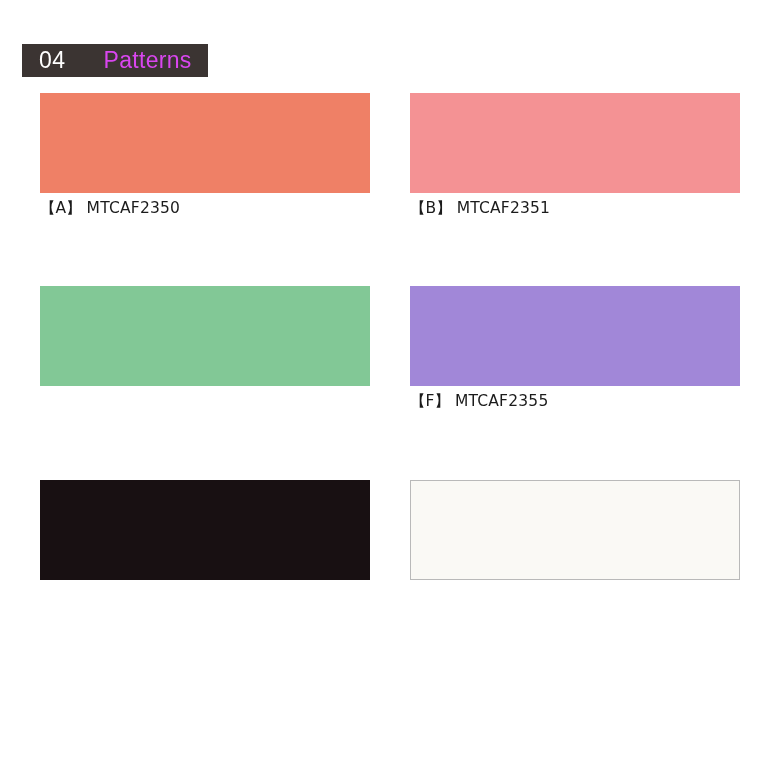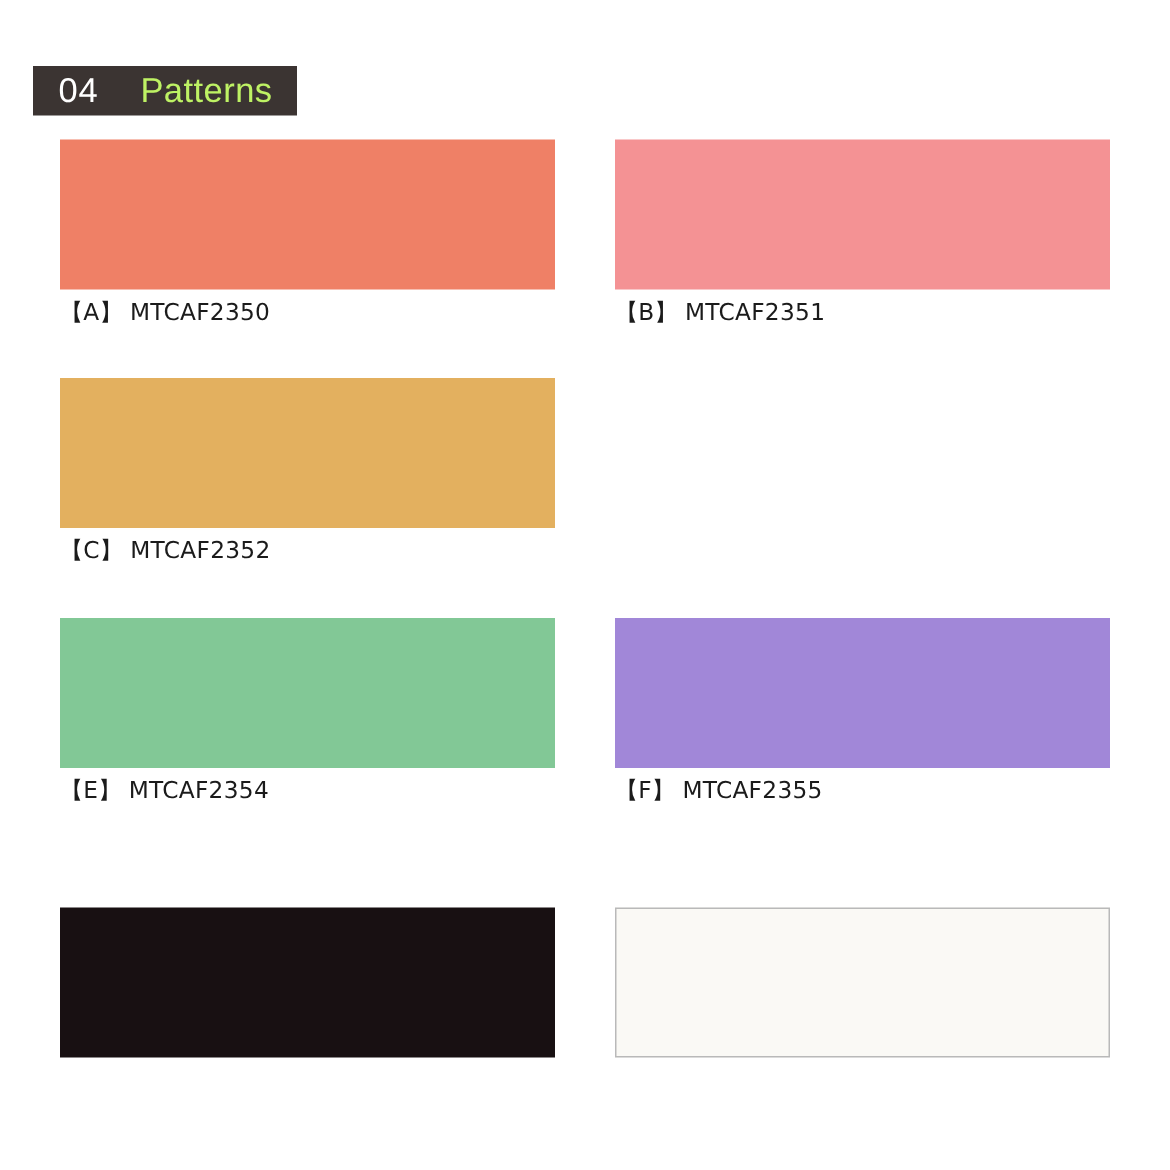--- a/index.html
+++ b/index.html
@@ -34,26 +34,26 @@
     box-sizing: border-box;
   }
   .header-number {
     color: #ffffff;
     font-size: 23px;
     font-weight: 400;
     letter-spacing: 0.5px;
     line-height: 1;
   }
   .header-title {
-    color: #bef264;
+    color: #d946ef;
     font-size: 23px;
     font-weight: 400;
     letter-spacing: 0.3px;
     line-height: 1;
-    margin-left: 28px;
+    margin-left: 38px;
   }
 
   
   .grid {
     position: absolute;
     left: 40px;
     top: 93px;
     width: 700px;
   }
 
@@ -117,34 +117,25 @@
       </div>
       <div class="swatch-cell">
         <div class="swatch-chip" style="background: rgb(244, 146, 148);"></div>
         <div class="swatch-label">
           <span class="swatch-key">【B】</span><span class="swatch-code">MTCAF2351</span>
         </div>
       </div>
     </div>
 
     <div class="grid-row">
-      <div class="swatch-cell">
-        <div class="swatch-chip" style="background: rgb(227, 176, 95);"></div>
-        <div class="swatch-label">
-          <span class="swatch-key">【C】</span><span class="swatch-code">MTCAF2352</span>
-        </div>
-      </div>
     </div>
 
     <div class="grid-row">
       <div class="swatch-cell">
         <div class="swatch-chip" style="background: rgb(130, 200, 150);"></div>
-        <div class="swatch-label">
-          <span class="swatch-key">【E】</span><span class="swatch-code">MTCAF2354</span>
-        </div>
       </div>
       <div class="swatch-cell">
         <div class="swatch-chip" style="background: rgb(161, 135, 216);"></div>
         <div class="swatch-label">
           <span class="swatch-key">【F】</span><span class="swatch-code">MTCAF2355</span>
         </div>
       </div>
     </div>
 
     <div class="grid-row">

